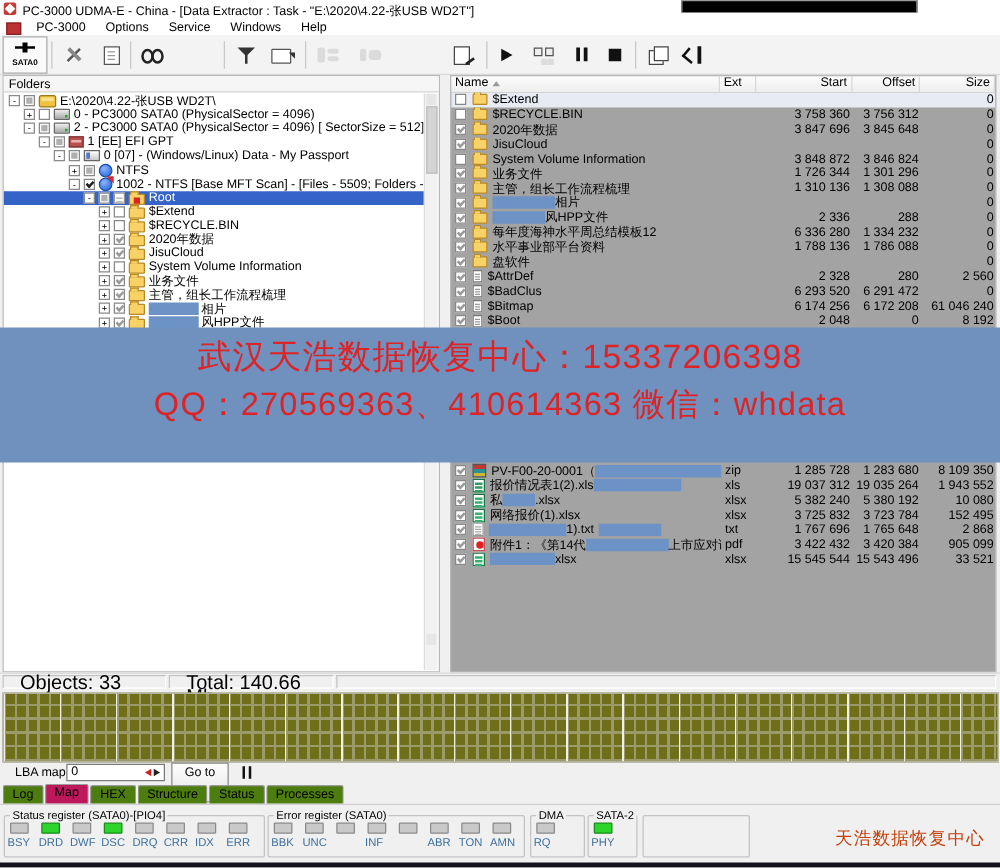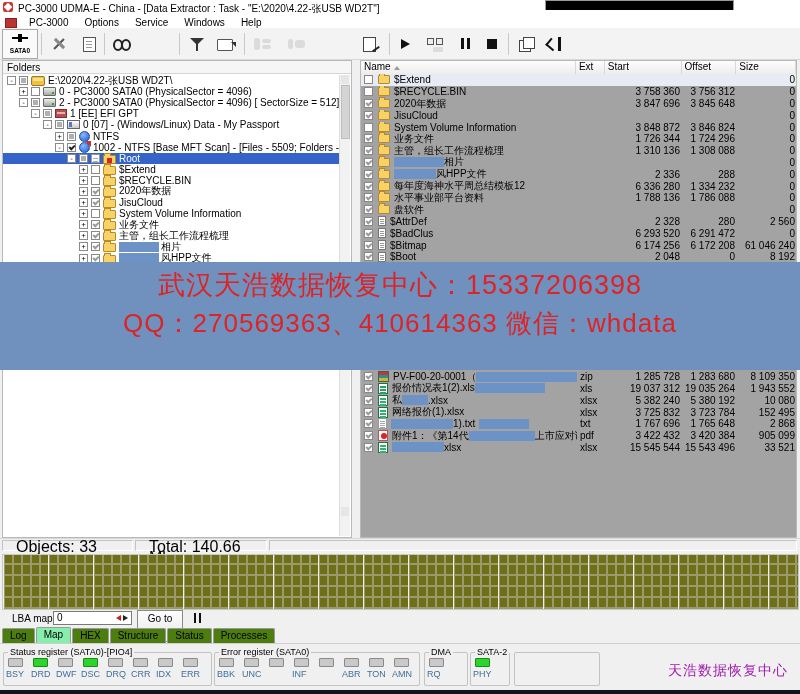--- a/index.html
+++ b/index.html
@@ -87,21 +87,21 @@
   .ti-rootfolder::after{content:"";position:absolute;left:3px;top:2px;width:5px;height:5px;background:#d22}
   .tlabel{font-size:10px}
   .blob{display:inline-block;height:10px;background:#6d92c6;flex:none;vertical-align:middle}
   .vscroll{position:absolute;right:1px;top:14px;width:10px;bottom:1px;background:#f2f2f2;border-left:1px solid #ddd}
   .vscroll::before{content:"";position:absolute;left:1px;top:10px;width:7px;height:52px;background:#d4d4d4;border:1px solid #bdbdbd}
   .vscroll::after{content:"";position:absolute;left:1px;top:0;width:8px;height:9px;background:#e6e6e6;box-shadow:0 432px #e6e6e6}
 
   .right-panel{position:absolute;left:360px;top:0;width:437px;height:478px;background:#a3a3a3;border:1px solid #b9b9b9;box-sizing:border-box}
   .cols-hd{position:absolute;left:0;top:0;right:0;height:13px;display:flex;background:linear-gradient(#fdfdfd,#ededed);border-bottom:1px solid #cfcfcf}
   .col{border-right:1px solid #d8d8d8;box-sizing:border-box;padding:0 3px;line-height:12px;white-space:nowrap;overflow:hidden}
-  .col.right{text-align:left}
+  .col.right{text-align:right}
   .sortmark{display:inline-block;width:0;height:0;border-left:3px solid transparent;border-right:3px solid transparent;border-bottom:4px solid #9a9a9a;margin-left:3px}
   .files{position:absolute;left:0;top:13px;right:0;bottom:0;overflow:hidden}
   .f-row{height:11.8px;display:flex;align-items:center;white-space:nowrap;font-size:10px}
   .f-row.hl{background:#e7ecf4}
   .f-name{width:216px;display:flex;align-items:center;overflow:hidden;flex:none;box-sizing:border-box;padding-left:3px}
   .f-ext{width:29px;flex:none;box-sizing:border-box;padding-left:3px}
   .f-num{flex:none;box-sizing:border-box;text-align:right;padding-right:3px}
   .f-start{width:77px}.f-offset{width:55px}.f-size{width:60px}
   .fi{flex:none;margin:0 4px 0 2px;position:relative;box-sizing:border-box}
   .fi-folder{width:12px;height:9px;background:#f8d264;border:1px solid #b8892a;border-radius:1px}
@@ -141,32 +141,32 @@
   .lba-spin{position:absolute;left:116px;top:5px;width:12px;height:8px}
   .lba-spin::before{content:"";position:absolute;left:0;top:1px;border-right:5px solid #c22;border-top:3px solid transparent;border-bottom:3px solid transparent}
   .lba-spin::after{content:"";position:absolute;right:0;top:1px;border-left:5px solid #222;border-top:3px solid transparent;border-bottom:3px solid transparent}
   .goto-btn{position:absolute;left:137px;top:1px;width:46px;height:32px;border:1px solid #8a8a8a;background:linear-gradient(#fdfdfd,#e6e6e6);text-align:center;line-height:15px;font-size:10px;box-sizing:border-box}
   .lba-pause{position:absolute;left:194px;top:4px;width:10px;height:10px}
   .lba-pause::before{content:"";position:absolute;left:0;top:0;width:2px;height:10px;background:#111;box-shadow:5px 0 #111}
 
   
   .tabbar{position:absolute;left:2px;top:628px;height:15px;display:flex;align-items:flex-end}
   .tab{border:1px solid #9a9a9a;border-bottom:none;border-radius:2px 2px 0 0;background:#4d7c0f;padding:1px 7px 1px 7px;margin-right:1px;font-size:10px;line-height:12px}
-  .tab.active{background:#86efac;padding-bottom:2px}
+  .tab.active{background:#be185d;padding-bottom:2px}
 
   
   .bottompanel{position:absolute;left:0;top:643px;width:800px;height:47px;background:#f0f0f0;border-top:1px solid #cfcfcf;box-sizing:border-box}
   .grp{position:absolute;top:8px;height:32px;border:1px solid #c3c3c3;border-radius:2px}
   .grp-title{position:absolute;top:-6px;left:4px;background:#f0f0f0;padding:0 2px;font-size:9px;line-height:10px;white-space:nowrap}
   .ledrow{position:absolute;left:2px;top:5px;display:flex}
   .ledslot{width:25px;display:flex;flex-direction:column;align-items:flex-start}
   .led{width:13px;height:7px;background:#c9c9c9;border:1px solid #8a8a8a;border-radius:1px;margin-left:2px}
   .led.on{background:#2cd42c;border-color:#1a8a1a}
   .led-label{font-size:9px;color:#3e6f9e;margin-top:2px}
-  .brand{position:absolute;right:12px;top:18px;font-size:14px;color:#a21caf;letter-spacing:1px}
+  .brand{position:absolute;right:12px;top:18px;font-size:14px;color:#c2410c;letter-spacing:1px}
   .blackstrip{position:absolute;left:0;top:690px;width:800px;height:4px;background:#13131f}
 </style>
 </head>
 <body>
 
 <div class="window">
 
   <div class="titlebar">
     <div class="app-ico"></div>
     <div class="title-text">PC-3000 UDMA-E - China - [Data Extractor : Task - "E:\2020\4.22-张USB WD2T"]</div>
@@ -418,21 +418,21 @@
             <div class="f-num f-size">0</div>
           </div>
           <div class="f-row">
             <div class="f-name">
               <div class="chk chk-on"></div>
               <div class="fi fi-folder"></div>
               <span>业务文件</span>
             </div>
             <div class="f-ext"></div>
             <div class="f-num f-start">1 726 344</div>
-            <div class="f-num f-offset">1 724 296</div>
+            <div class="f-num f-offset">1 301 296</div>
             <div class="f-num f-size">0</div>
           </div>
           <div class="f-row">
             <div class="f-name">
               <div class="chk chk-on"></div>
               <div class="fi fi-folder"></div>
               <span>主管，组长工作流程梳理</span>
             </div>
             <div class="f-ext"></div>
             <div class="f-num f-start">1 310 136</div>

